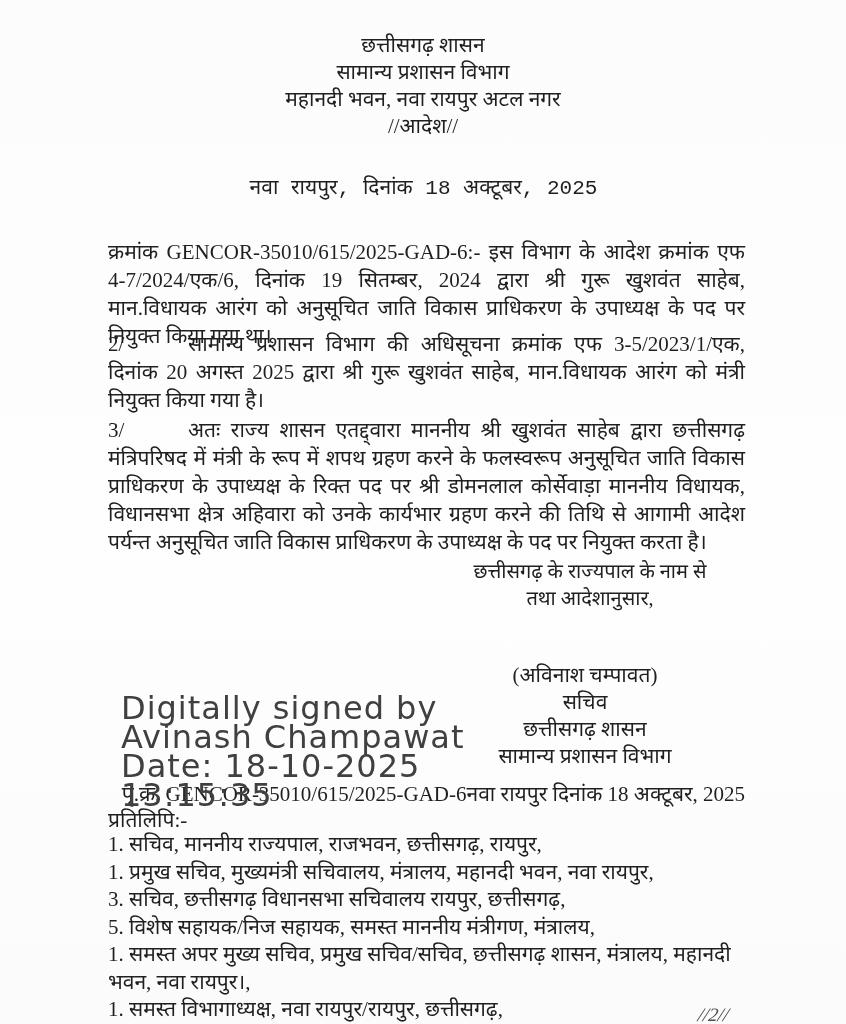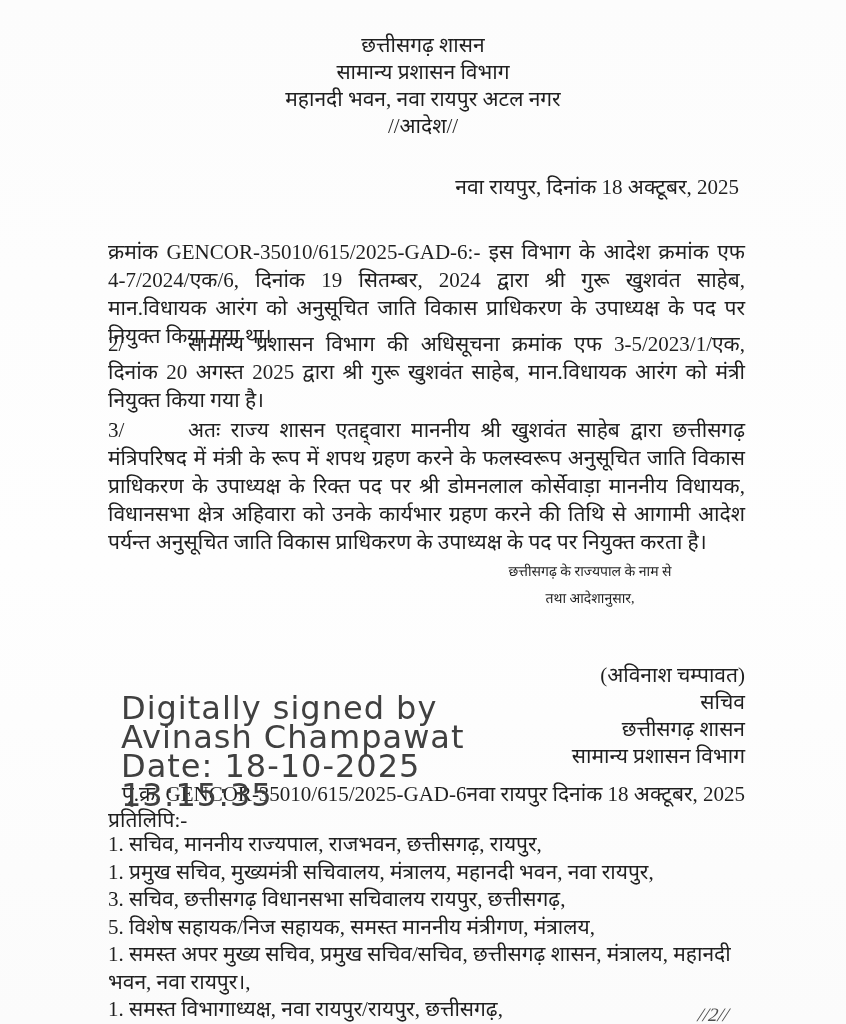--- a/index.html
+++ b/index.html
@@ -22,24 +22,25 @@
     width: 846px;
     text-align: center;
     font-size: 21px;
     line-height: 27px;
   }
   .date-line {
     position: absolute;
     top: 172px;
     left: 108px;
     width: 637px;
-    text-align: right;
+    text-align: center;
     padding-right: 6px;
     box-sizing: border-box;
     font-size: 21px;
+    font-family: Liberation Mono, monospace;
   }
   .para {
     position: absolute;
     left: 108px;
     width: 637px;
     font-size: 21px;
     line-height: 28px;
     text-align: justify;
   }
   .para-1 { top: 214px; margin-top: 24px; }
@@ -48,29 +49,29 @@
   .para-prefix {
     display: inline-block;
     width: 80px;
   }
   .by-order {
     position: absolute;
     top: 558px;
     left: 430px;
     width: 320px;
     text-align: center;
-    font-size: 14px;
+    font-size: 20px;
     line-height: 27px;
   }
   .signature-block {
     position: absolute;
     top: 662px;
     left: 425px;
     width: 320px;
-    text-align: right;
+    text-align: center;
     font-size: 21px;
     line-height: 27px;
     z-index: 1;
   }
   .digital-signature {
     position: absolute;
     top: 694px;
     left: 121px;
     font-family: "DejaVu Sans", "Liberation Sans", sans-serif;
     font-size: 32px;

